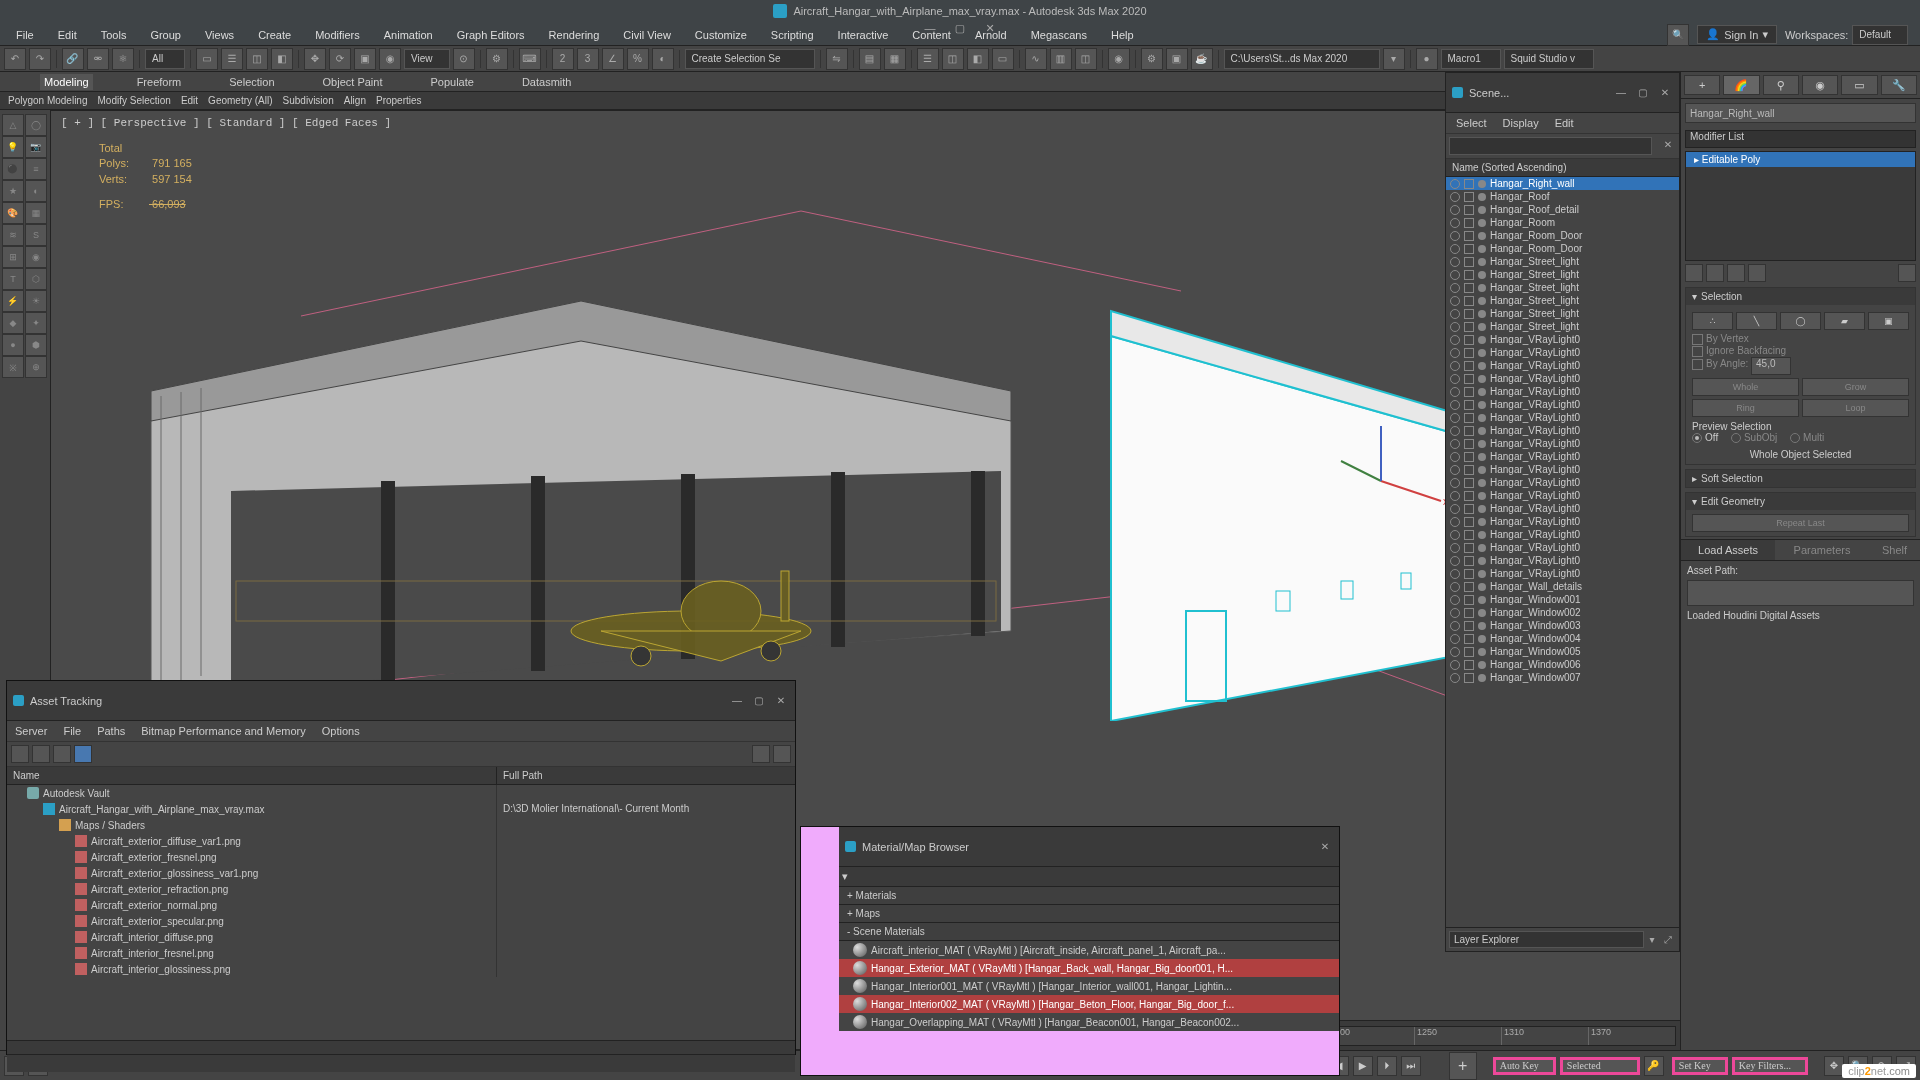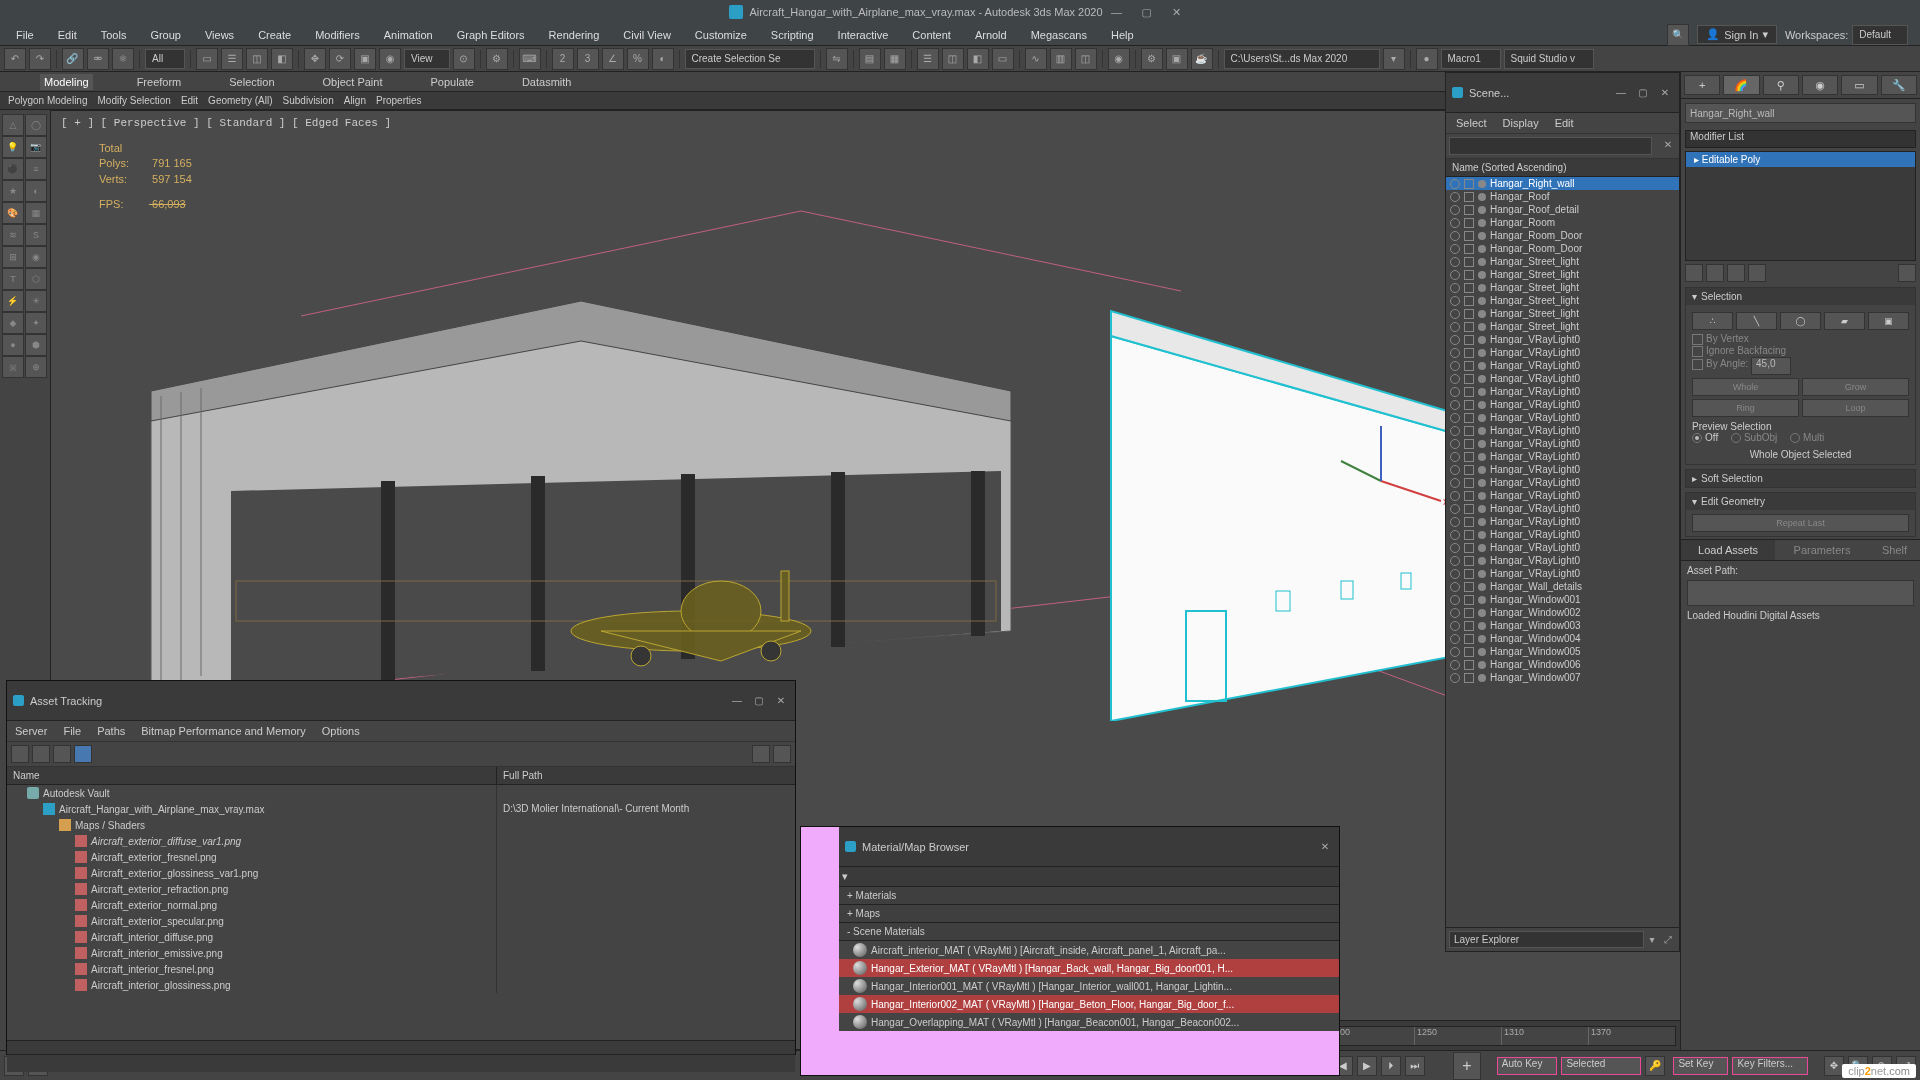--- a/index.html
+++ b/index.html
@@ -1,17 +1,17 @@
 <!DOCTYPE html>
 <html><head>
 <meta charset="utf-8">
 <style>
 * { margin:0; padding:0; box-sizing:border-box; font-family:"Segoe UI",Tahoma,sans-serif; }
 body { width:1920px; height:1080px; background:#4a4a4a; color:#ccc; font-size:11px; overflow:hidden; position:relative; }
-.titlebar { height:24px; background:#3f4447; display:flex; align-items:center; padding:4px 8px; justify-content:center; }
+.titlebar { height:24px; background:#3f4447; display:flex; align-items:center; padding:4px 8px; justify-content:flex-start;flex-direction:column; }
 .titlebar-left { display:flex; align-items:center; gap:6px; }
 .titlebar-logo { width:14px; height:14px; background:#2b9fc5; border-radius:2px; }
 .titlebar-title { color:#bbb; font-size:11px; }
 .titlebar-btns { display:flex; gap:2px; }
 .titlebar-btn { width:28px; height:20px; display:flex; align-items:center; justify-content:center; color:#aaa; cursor:pointer; }
 .menubar { height:22px; background:#3f4447; display:flex; align-items:center; padding:0 4px; gap:0; border-bottom:1px solid #222; }
 .menubar-right { margin-left:auto; display:flex; align-items:center; gap:8px; padding-right:8px; }
 .menu-item { padding:3px 12px; color:#ddd; cursor:pointer; }
 .signin { display:flex; align-items:center; gap:4px; padding:2px 8px; background:#333; border:1px solid #555; }
 .workspaces { display:flex; align-items:center; gap:4px; }
@@ -94,21 +94,21 @@
 .mat-list { background:#444; overflow-y:auto; }
 .mat-row { display:flex; align-items:center; gap:4px; padding:2px 14px; font-size:10px; cursor:pointer; }
 .mat-row.sel { background:#b04040; color:#fff;}
 .mat-ball { width:14px; height:14px; background:radial-gradient(circle at 30% 30%,#ddd,#555); border-radius:50%; flex-shrink:0;}
 .statusbar { position:absolute; bottom:0; left:0; right:0; height:30px; background:#444; border-top:1px solid #222; display:flex; align-items:center; padding:0 4px; gap:4px; font-size:10px;}
 .timeslider { position:absolute; bottom:30px; left:800px; right:240px; height:30px; background:#3a3a3a; border-top:1px solid #222; display:flex; align-items:center;}
 .time-ruler { flex:1; height:20px; position:relative; background:#444; border:1px solid #222; margin:0 4px; }
 .time-tick { position:absolute; top:0; bottom:0; border-left:1px solid #666; font-size:9px; color:#aaa; padding-left:2px;}
 .sb-input { height:18px; background:#555; border:1px solid #333; color:#bbb; padding:0 4px; width:60px; font-size:10px;}
 .sb-btn { width:20px; height:20px; background:#555; border:1px solid #333; cursor:pointer; display:flex; align-items:center; justify-content:center;}
-.sb-combo { height:18px; background:#555; border:1px solid #ec4899; padding:0 14px 0 4px; font-size:10px;}
+.sb-combo { height:18px; background:#555; border:3px solid #ec4899; padding:0 14px 0 4px; font-size:10px;font-family:Liberation Serif, serif;}
 .clip2net { position:absolute; bottom:2px; right:4px; color:#999; font-size:11px; z-index:20; background:#fff; padding:1px 6px; border-radius:2px;}
 .clip2net b { color:#f90;}
 .hangar-svg { position:absolute; top:50px; left:50px; width:1400px; height:560px;}
 .check { display:inline-block; width:11px; height:11px; border:1px solid #777; margin-right:3px; vertical-align:middle;}
 .radio { display:inline-block; width:10px; height:10px; border:1px solid #777; border-radius:50%; margin-right:3px; vertical-align:middle;}
 .radio.on::after { content:""; display:block; width:4px; height:4px; background:#bbb; border-radius:50%; margin:2px;}
 </style>
 </head>
 <body>
 
@@ -771,21 +771,21 @@
         <div class="asset-cell2">D:\3D Molier International\- Current Month</div>
       </div>
       <div class="asset-row">
         <div class="asset-cell1" style="padding-left: 52px;">
           <span class="asset-icon ic-folder"></span>
           <span>Maps / Shaders</span>
         </div>
         <div class="asset-cell2"></div>
       </div>
       <div class="asset-row">
-        <div class="asset-cell1" style="padding-left: 68px; font-style: italic;">
+        <div class="asset-cell1" style="padding-left: 68px;">
           <span class="asset-icon ic-png"></span>
           <span>Aircraft_exterior_diffuse_var1.png</span>
         </div>
         <div class="asset-cell2"></div>
       </div>
       <div class="asset-row">
         <div class="asset-cell1" style="padding-left: 68px;">
           <span class="asset-icon ic-png"></span>
           <span>Aircraft_exterior_fresnel.png</span>
         </div>
@@ -816,27 +816,20 @@
         <div class="asset-cell1" style="padding-left: 68px;">
           <span class="asset-icon ic-png"></span>
           <span>Aircraft_exterior_specular.png</span>
         </div>
         <div class="asset-cell2"></div>
       </div>
       <div class="asset-row">
         <div class="asset-cell1" style="padding-left: 68px;">
           <span class="asset-icon ic-png"></span>
           <span>Aircraft_interior_diffuse.png</span>
-        </div>
-        <div class="asset-cell2"></div>
-      </div>
-      <div class="asset-row">
-        <div class="asset-cell1" style="padding-left: 68px;">
-          <span class="asset-icon ic-png"></span>
-          <span>Aircraft_interior_emissive.png</span>
         </div>
         <div class="asset-cell2"></div>
       </div>
       <div class="asset-row">
         <div class="asset-cell1" style="padding-left: 68px;">
           <span class="asset-icon ic-png"></span>
           <span>Aircraft_interior_fresnel.png</span>
         </div>
         <div class="asset-cell2"></div>
       </div>

